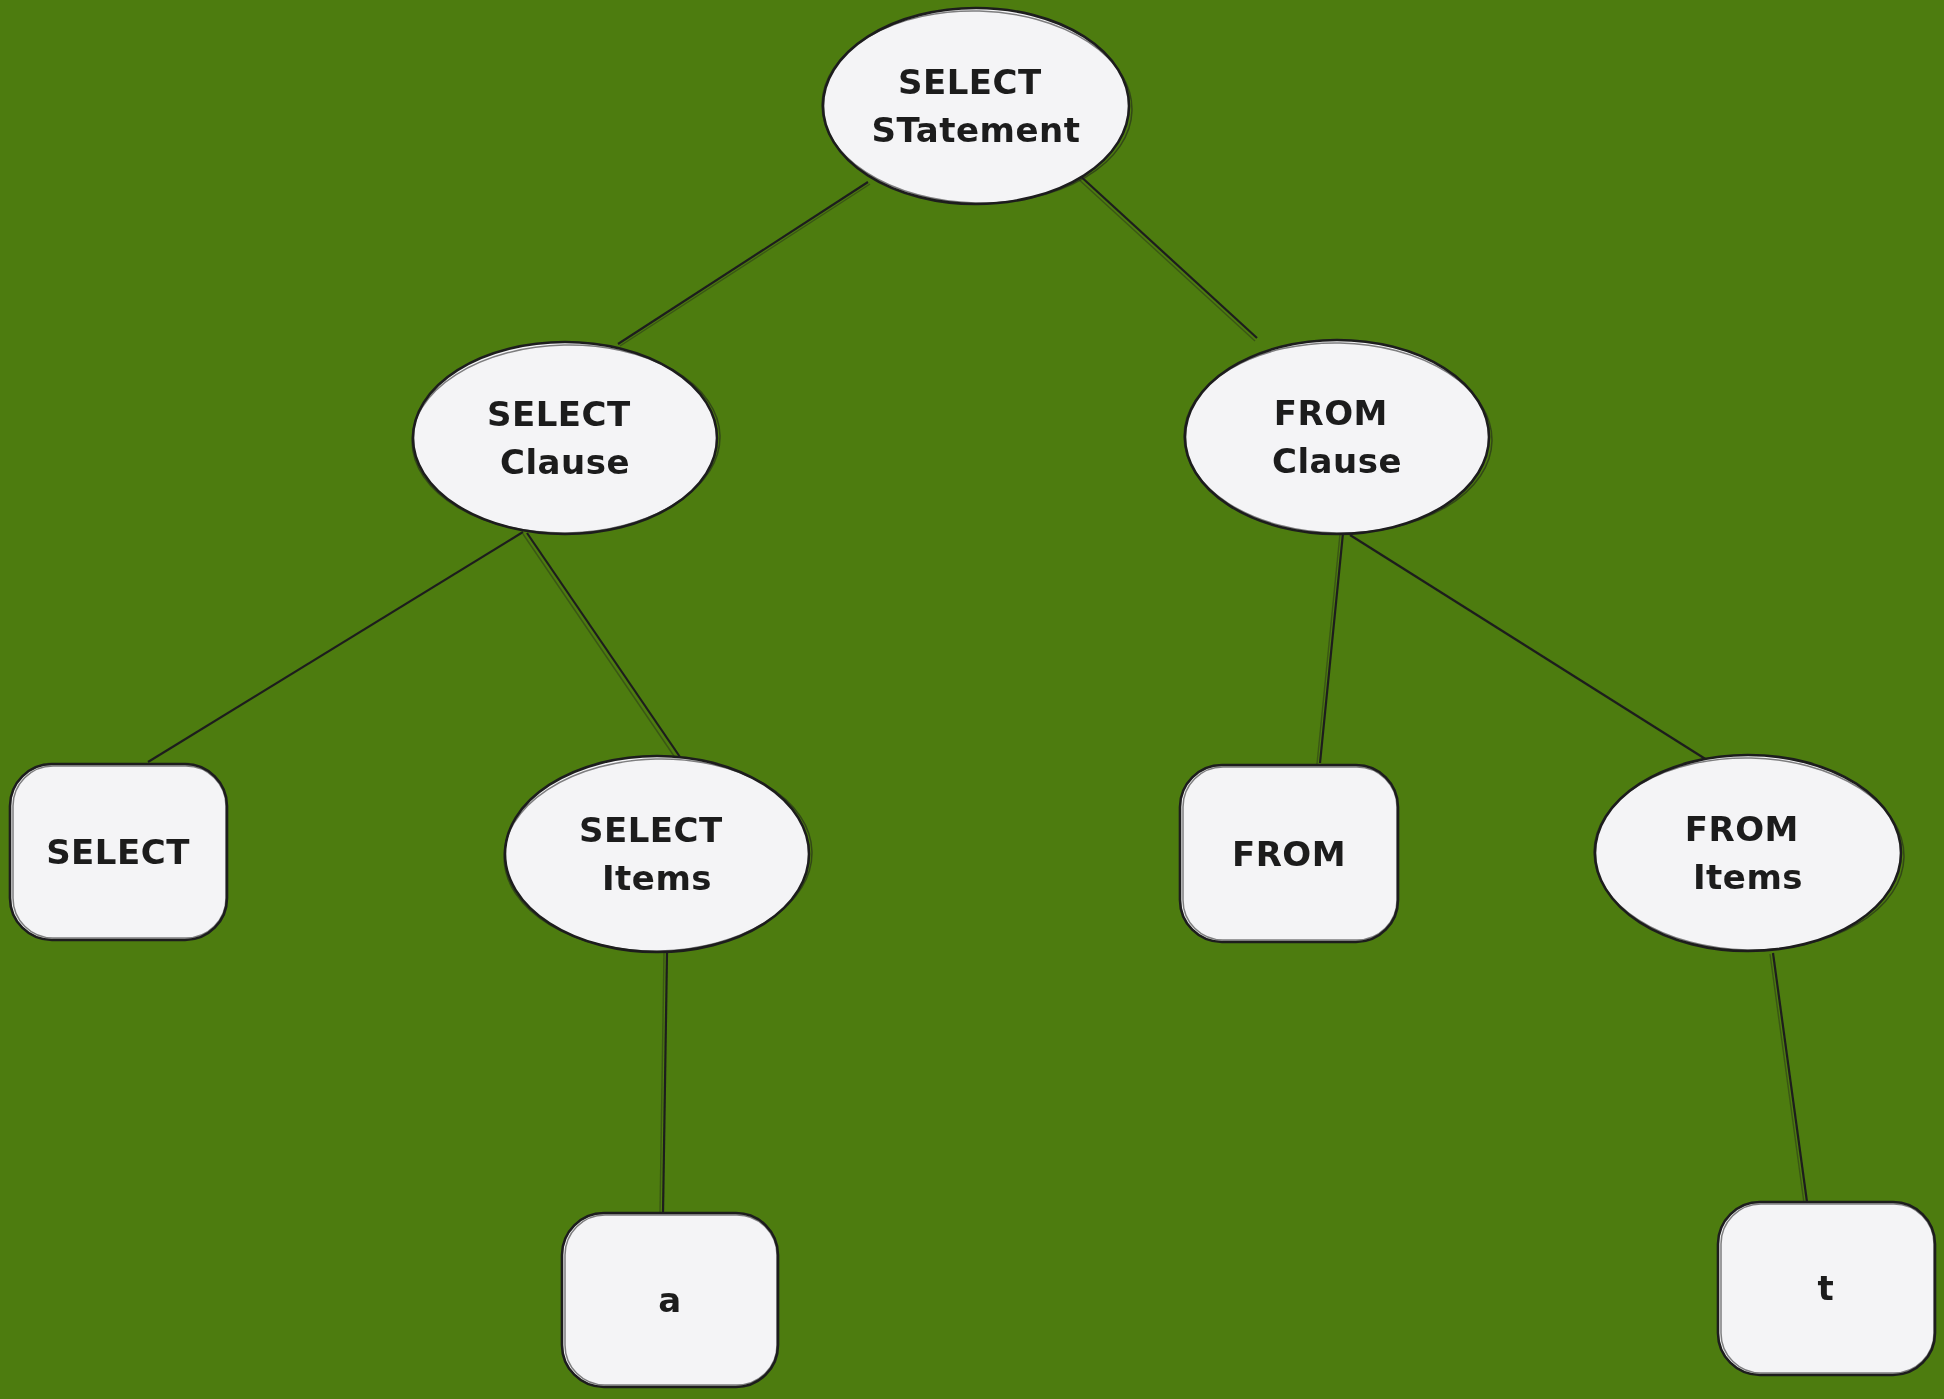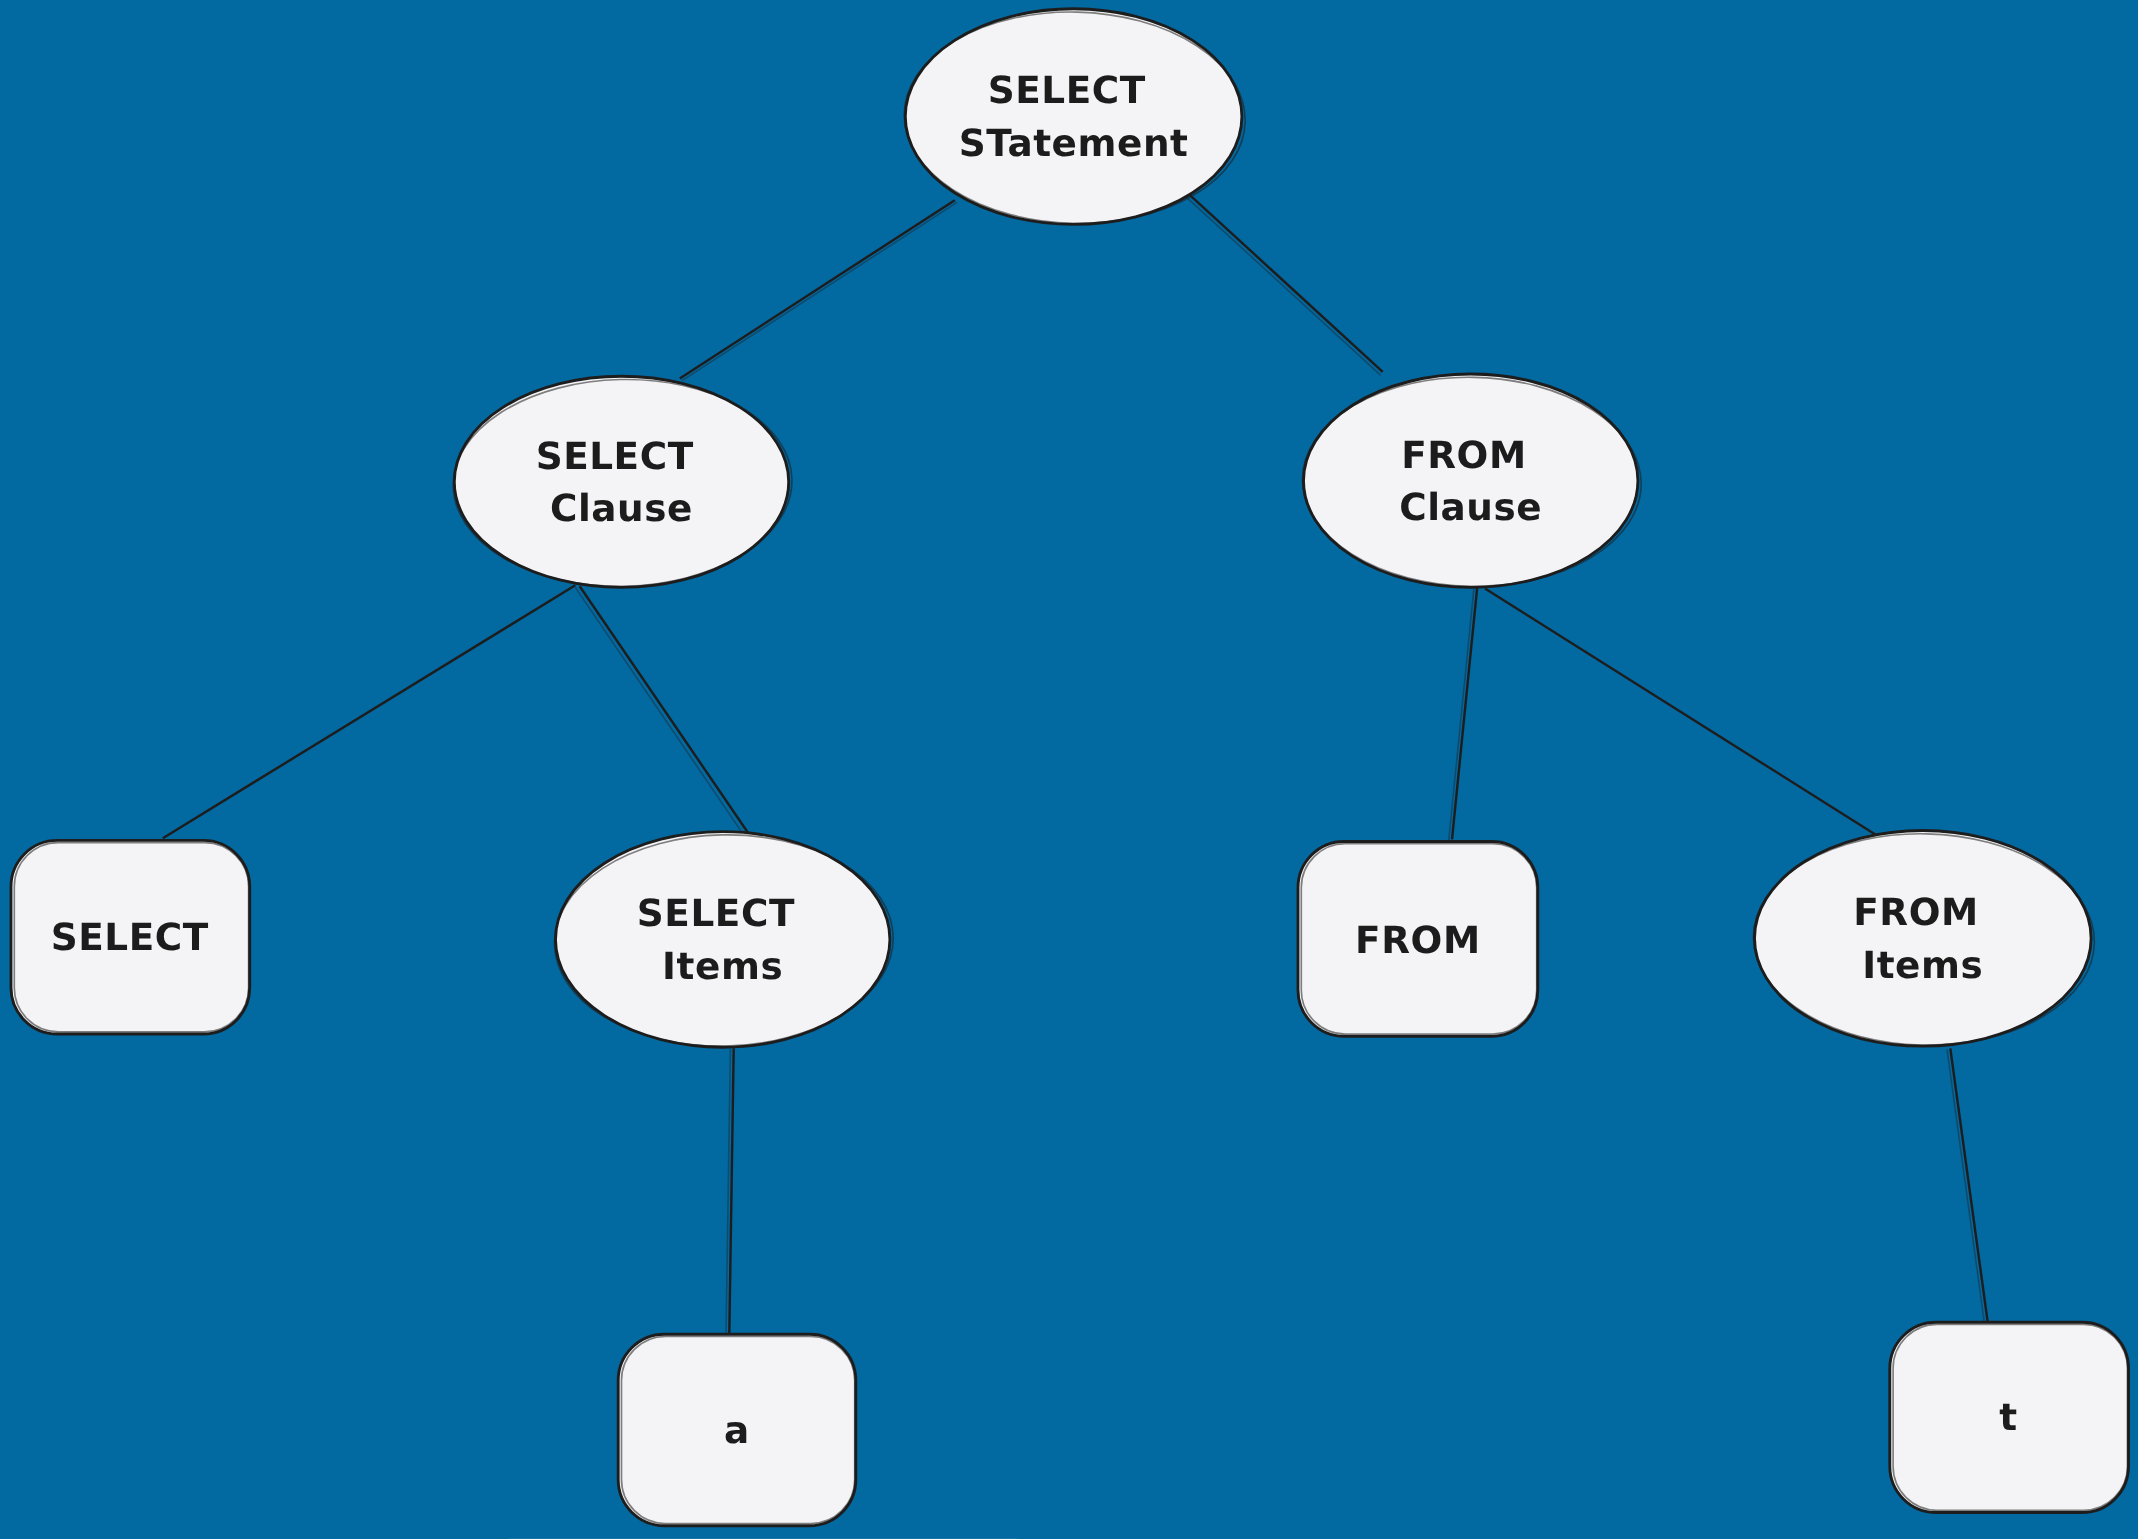--- a/index.html
+++ b/index.html
@@ -3,21 +3,21 @@
 <meta charset="utf-8">
 <style>
   html, body {
     margin: 0;
     padding: 0;
     background: #f2f2f4;
   }
   .stage {
     width: 1944px;
     height: 1399px;
-    background: #0369a1;
+    background: #4d7c0f;
     overflow: hidden;
   }
   svg { display: block; }
 
   .node-shape {
     fill: #f4f4f6;
     stroke: #1d1d1d;
     stroke-width: 2.6px;
   }
   .node-shape.sketch {

